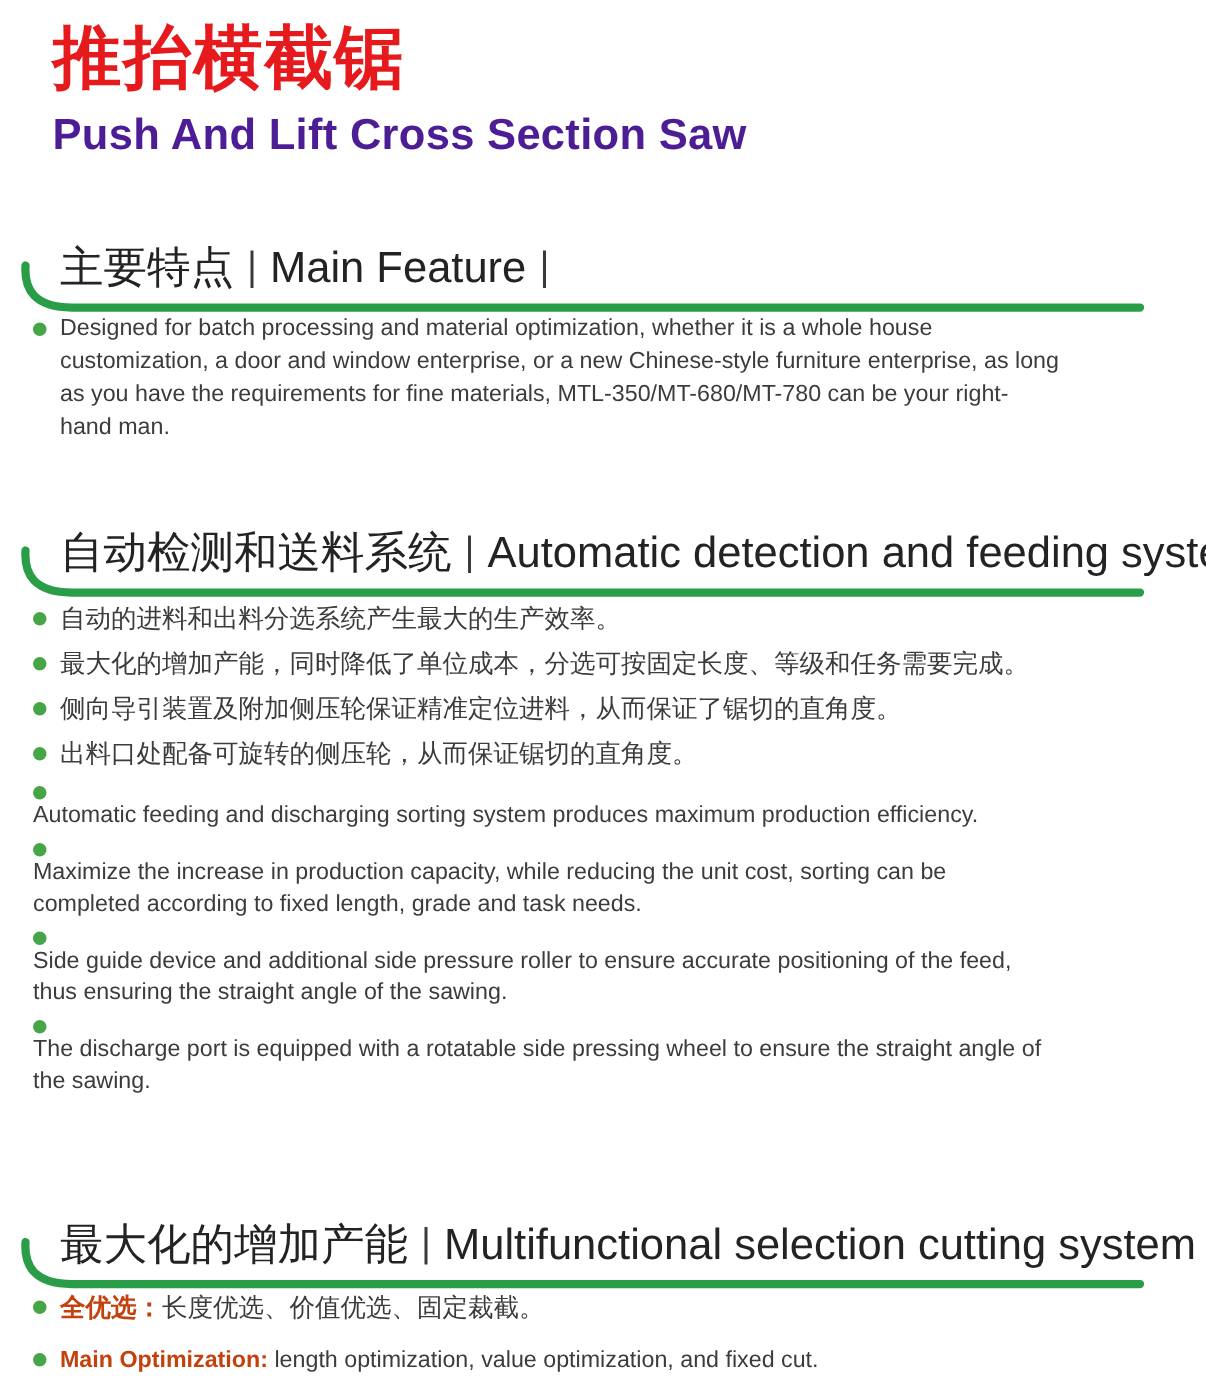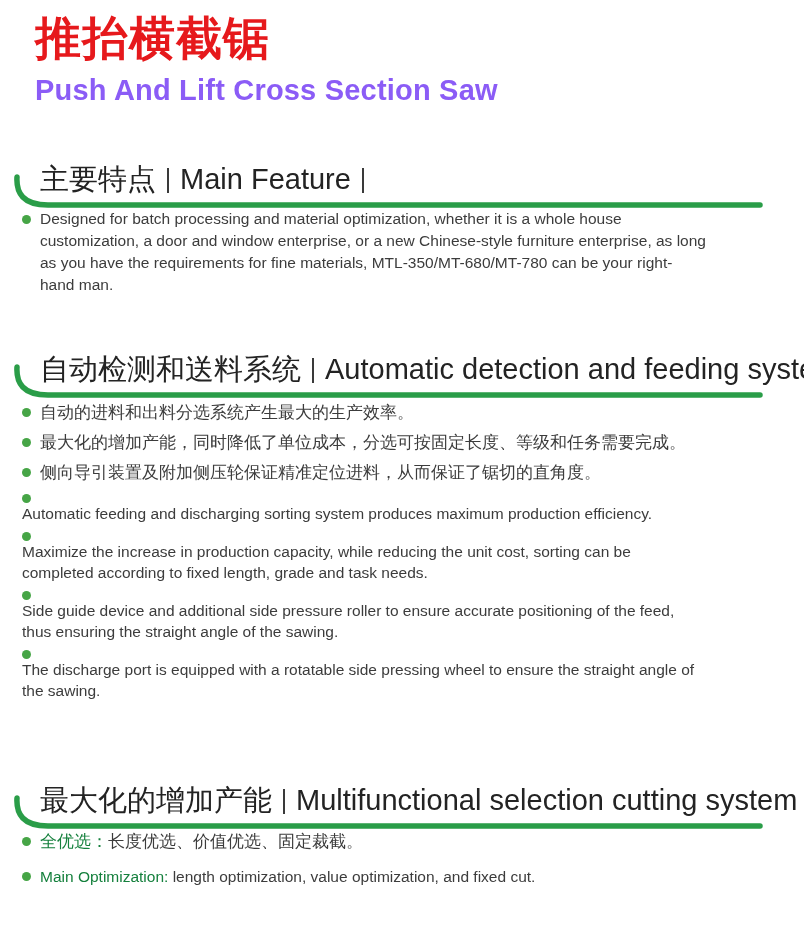--- a/index.html
+++ b/index.html
@@ -20,21 +20,21 @@
     margin: 0 0 0 13px;
     font-size: 46px; line-height: 52px;
     font-weight: 900;
     color: var(--accent-red, #e6191c);
     letter-spacing: 1px;
   }
   .title-en {
     margin: 10px 0 0 13px;
     font-size: 29px; line-height: 32px;
     font-weight: 700;
-    color: #8b5cf6;
+    color: #4c1d95;
     letter-spacing: 0.2px;
   }
 
   
   .sec-head {
     position: relative;
     padding: 0 0 14px 18px;
     line-height: 30px;
     font-size: 29px;
     color: #232323;
@@ -84,21 +84,21 @@
   .list-en-2 { margin-top: 4px; font-size: 15.5px; }
   .list-en-2 li { line-height: 21px; margin-bottom: 2px; flex-direction: column; }
   .list-en-2 .dot { margin-top: 6px; }
 
   .list-mix-3 { margin-top: 10px; }
   .list-mix-3 li { margin-bottom: 10px; }
   .li-cn3 { font-size: 17px; line-height: 26px; }
   .li-cn3 .dot { margin-top: 8px; }
   .li-en3 { font-size: 15.5px; line-height: 24px; }
   .li-en3 .dot { margin-top: 7px; }
-  .lead { font-weight: 400; color: #15803d; }
+  .lead { font-weight: 700; color: #c2410c; }
 </style>
 </head>
 <body>
 
 <div class="page">
 
   <h1 class="title-cn">推抬横截锯</h1>
   <h2 class="title-en">Push And Lift Cross Section Saw</h2>
 
   <div class="sec-head sec1">
@@ -128,20 +128,24 @@
       <span class="txt">自动的进料和出料分选系统产生最大的生产效率。</span>
     </li>
     <li>
       <span class="dot"></span>
       <span class="txt">最大化的增加产能，同时降低了单位成本，分选可按固定长度、等级和任务需要完成。</span>
     </li>
     <li>
       <span class="dot"></span>
       <span class="txt">侧向导引装置及附加侧压轮保证精准定位进料，从而保证了锯切的直角度。</span>
     </li>
+    <li>
+      <span class="dot"></span>
+      <span class="txt">出料口处配备可旋转的侧压轮，从而保证锯切的直角度。</span>
+    </li>
   </ul>
 
   <ul class="bullets list-en-2">
     <li>
       <span class="dot"></span>
       <span class="txt">Automatic feeding and discharging sorting system produces maximum production efficiency.</span>
     </li>
     <li>
       <span class="dot"></span>
       <span class="txt">Maximize the increase in production capacity, while reducing the unit cost, sorting can be completed according to fixed length, grade and task needs.</span>

